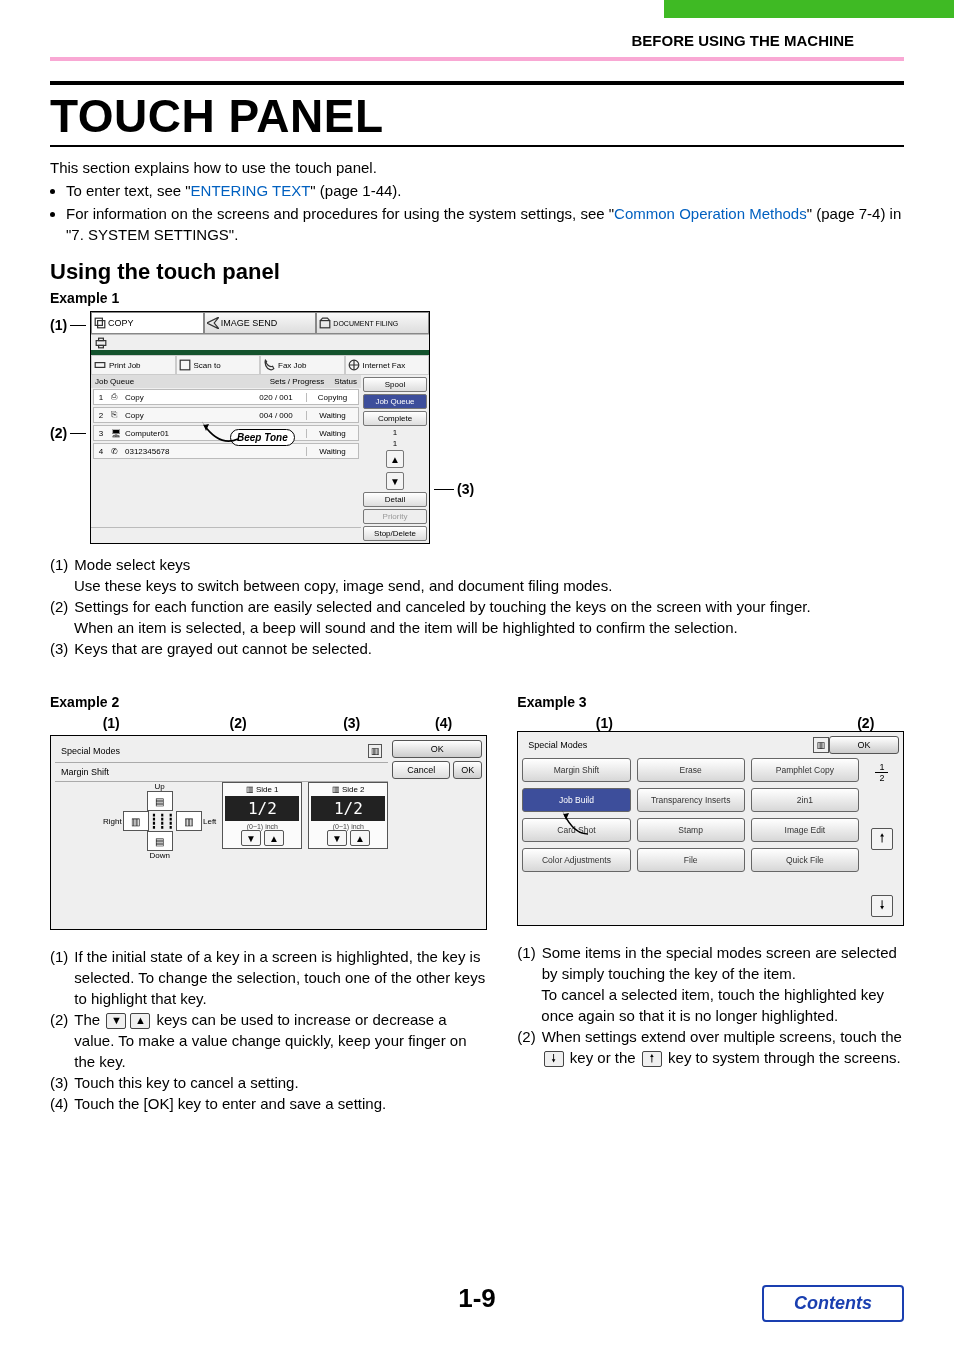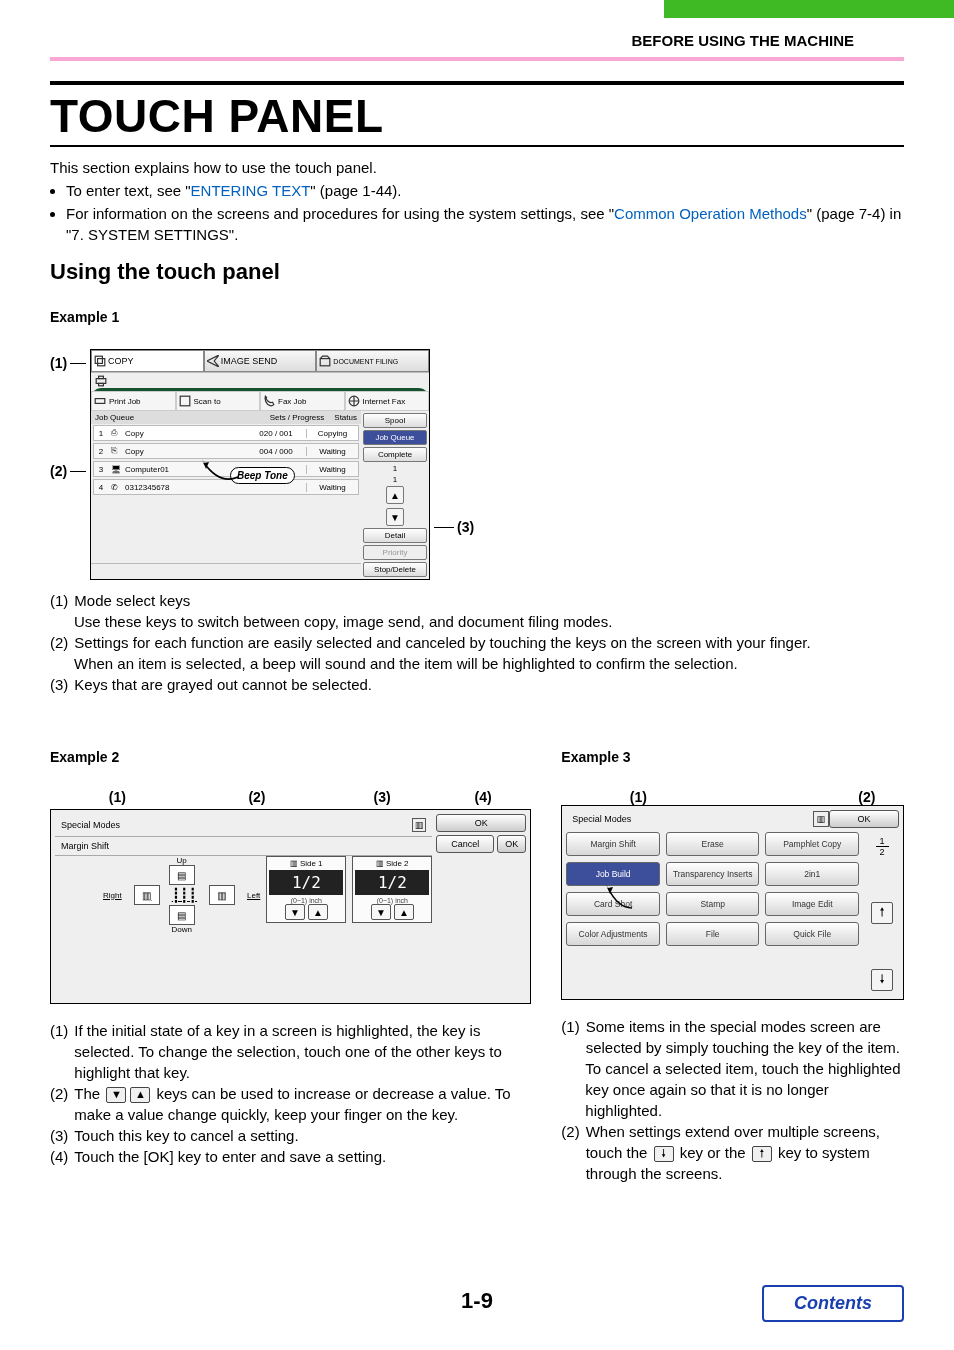--- a/index.html
+++ b/index.html
@@ -16,40 +16,40 @@
   .page-header { text-align: right; font-weight: bold; font-size: 15px; padding: 32px 50px 8px 50px; border-bottom: 4px solid #f9a8d4; margin: 0 50px; }
   .content { padding: 0 50px; }
   .title-rule-top { border-top: 4px solid #000; margin-top: 20px; }
   h1 { font-size: 46px; margin: 4px 0 2px 0; font-weight: bold; letter-spacing: 0.5px; }
   .title-rule-bot { border-top: 2px solid #000; margin-bottom: 10px; }
   .intro { font-size: 15px; line-height: 1.4; }
   .intro ul { margin: 2px 0; padding-left: 16px; }
   .intro li { margin: 2px 0; }
   .link { color: #0060c0; }
   h2 { font-size: 22px; margin: 14px 0 4px 0; }
-  h3 { font-size: 14px; margin: 24px 0; }
+  h3 { font-size: 14px; margin: 5px 0; }
 
   
   .fig1-wrap { display: flex; align-items: flex-start; gap: 4px; }
   .fig1-labels { width: 36px; font-weight: bold; font-size: 14px; }
   .fig1-labels .lbl { display:flex; align-items:center; }
   .fig1-labels .lbl::after { content:""; flex:1; border-top:1.5px solid #000; margin-left:3px; }
   .fig1-label-col { display:flex; flex-direction:column; height:230px; justify-content:flex-start; }
 
   .panel {
     border: 1px solid #000; background: #efefef; font-size: 9px; width: 340px;
     display: flex; flex-direction: column;
   }
   .mode-row { display: flex; }
   .mode-tab {
     flex: 1; border: 1px solid #888; padding: 4px 2px; display:flex; align-items:center; gap:2px;
     background: linear-gradient(#f8f8f8,#ddd);
   }
   .mode-tab.active { background: #fff; }
-  .sub-row { display:flex; border-top:3px solid #14532d;border-radius:10px; }
+  .sub-row { display:flex; border-top:5px solid #14532d; }
   .sub-tab { flex:1; border:1px solid #ccc; padding:3px 2px; display:flex; gap:3px; align-items:center; background:#f5f5f5; font-size:8px;}
   .hdr-row { display:flex; background:#ddd; font-size:8px; padding:2px 4px; gap:10px;}
   .job-table { display:flex; flex-direction:column; }
   .job-row { display:flex; align-items:center; border:1px solid #bbb; margin:1px 2px; background:#f7f7f7; font-size:8px; height:16px;}
   .job-row.sel { background:#fff; }
   .job-row > div { padding:0 3px; }
   .jr-num { width:14px; text-align:center;}
   .jr-icon{ width:14px;}
   .jr-name{ flex:1;}
   .jr-prog{ width:60px; text-align:center;}
@@ -82,21 +82,21 @@
 
   
   .fig2-markers{ display:flex; font-weight:bold; font-size:14px; margin-bottom:4px;}
   .fig2-markers span{ text-align:center;}
   .panel2{ border:1px solid #000; background:#efefef; font-size:9px; width:100%; height:195px; position:relative; padding:4px; display:flex; gap:4px;}
   .p2-left{ flex:1; display:flex; flex-direction:column;}
   .p2-bar{ display:flex; align-items:center; font-size:9px; padding:4px 6px; gap:6px;}
   .p2-title{ flex:1;}
   .p2-area{ flex:1; display:flex; gap:6px;margin-left:48px;}
   .ms-col{ flex:1; text-align:center; font-size:8px;}
-  .ms-mid{ display:flex; align-items:center; justify-content:center; gap:12px;text-decoration:underline;}
+  .ms-mid{ display:flex; align-items:center; justify-content:center; gap:1px;}
   .box-ico{ width:26px; height:20px; border:1px solid #555; background:#fff; display:inline-flex; align-items:center; justify-content:center; font-size:10px;}
   .side-col{ width:80px; text-align:center; }
   .val-disp{ background:#222; color:#fff; font-family:monospace; font-size:16px; padding:3px 2px; margin:2px 0;}
   .val-range{ font-size:7px; color:#444;}
   .vcell{ border:1px solid #555; padding:2px; background:#fbfbfb;}
   .p2-right{ width:90px; display:flex; flex-direction:column; gap:3px;}
   .okbtn{ border:1px solid #555; border-radius:3px; background:linear-gradient(#fff,#ccc); text-align:center; padding:3px 0; font-size:9px;}
   .cancelbtn{ border:1px solid #555; border-radius:3px; background:linear-gradient(#fff,#ddd); text-align:center; padding:3px 14px; font-size:9px;}
   .spin-row{ display:flex; gap:3px; justify-content:center;}
   .spin{ width:20px; height:16px; border:1px solid #555; background:#f7f7f7; display:flex; align-items:center; justify-content:center; font-size:10px; border-radius:2px;}
@@ -110,21 +110,21 @@
   .p3-btn{ border:1px solid #666; border-radius:3px; background:linear-gradient(#fff,#d7d7d7); text-align:center; padding:6px 2px; font-size:8.5px; color:#333;}
   .p3-btn.sel{ background:#3d4e9b; color:#fff;}
   .p3-nav{ width:34px; display:flex; flex-direction:column; align-items:center; justify-content:space-between; padding:4px 0;}
   .frac{ text-align:center; font-size:9px;}
   .frac .top{ border-bottom:1px solid #000; padding:0 4px;}
   .sq{ width:22px; height:22px; border:1px solid #555; border-radius:2px; background:#f4f4f4; display:flex; align-items:center; justify-content:center; font-size:12px;}
   .mk-row{ display:flex; font-weight:bold; font-size:14px; justify-content:space-around;}
 
   .inline-key{ display:inline-flex; width:20px; height:16px; border:1px solid #444; border-radius:2px; background:#f0f0f0; align-items:center; justify-content:center; font-size:11px; vertical-align:middle; margin:0 2px;}
 
-  .pagenum{ text-align:center; font-size:22px; font-weight:bold; position:absolute; bottom:36px; width:100%; left:0;}
+  .pagenum{ text-align:center; font-size:26px; font-weight:bold; position:absolute; bottom:36px; width:100%; left:0;}
   .contents-btn{ position:absolute; right:50px; bottom:28px; border:2px solid #1a3fb0; border-radius:4px; padding:6px 30px; color:#1a3fb0; font-weight:bold; font-style:italic; font-size:18px; background:#fff;}
 
   svg.icon-s{ width:12px; height:12px;}
 </style>
 </head>
 <body>
 
 <div class="green-stripe"></div>
 
 <div class="page-header">BEFORE USING THE MACHINE</div>

